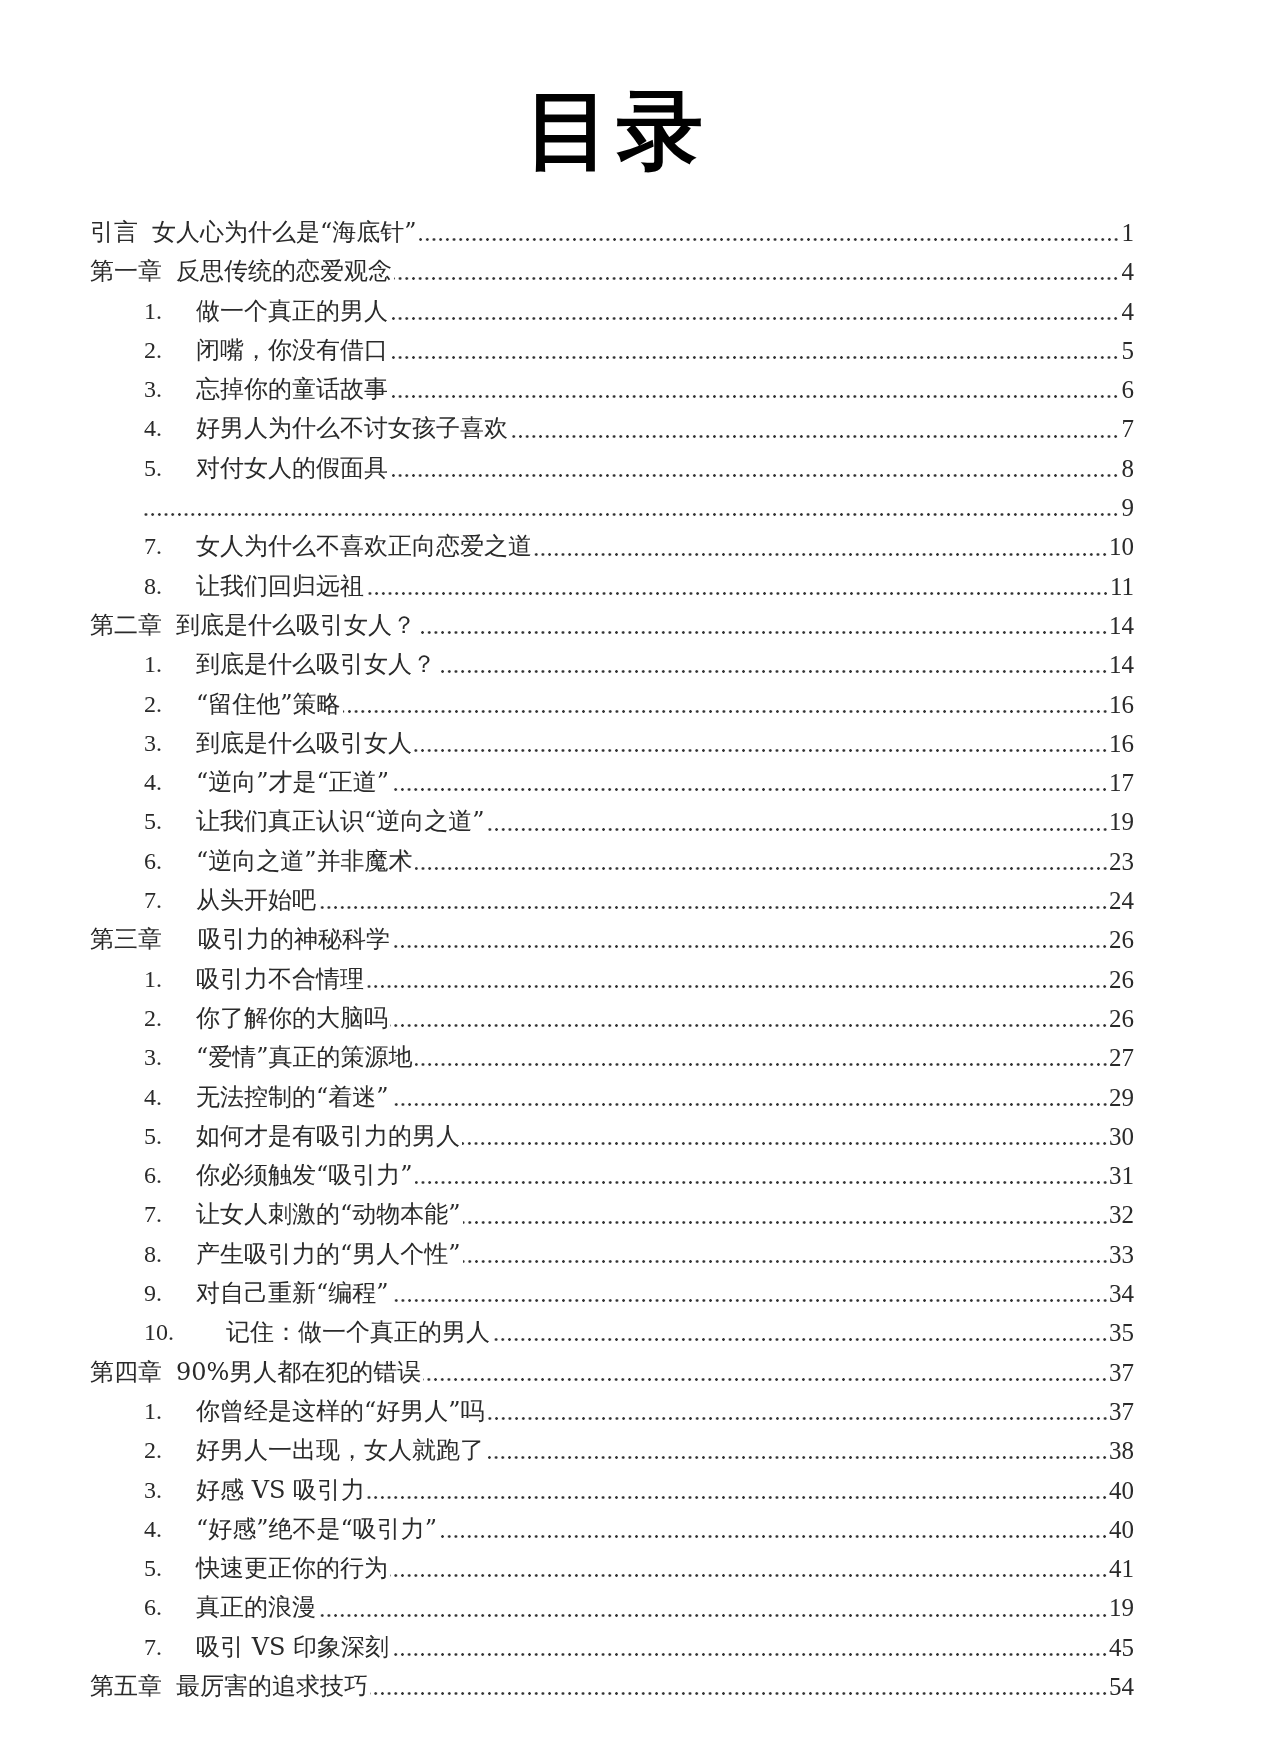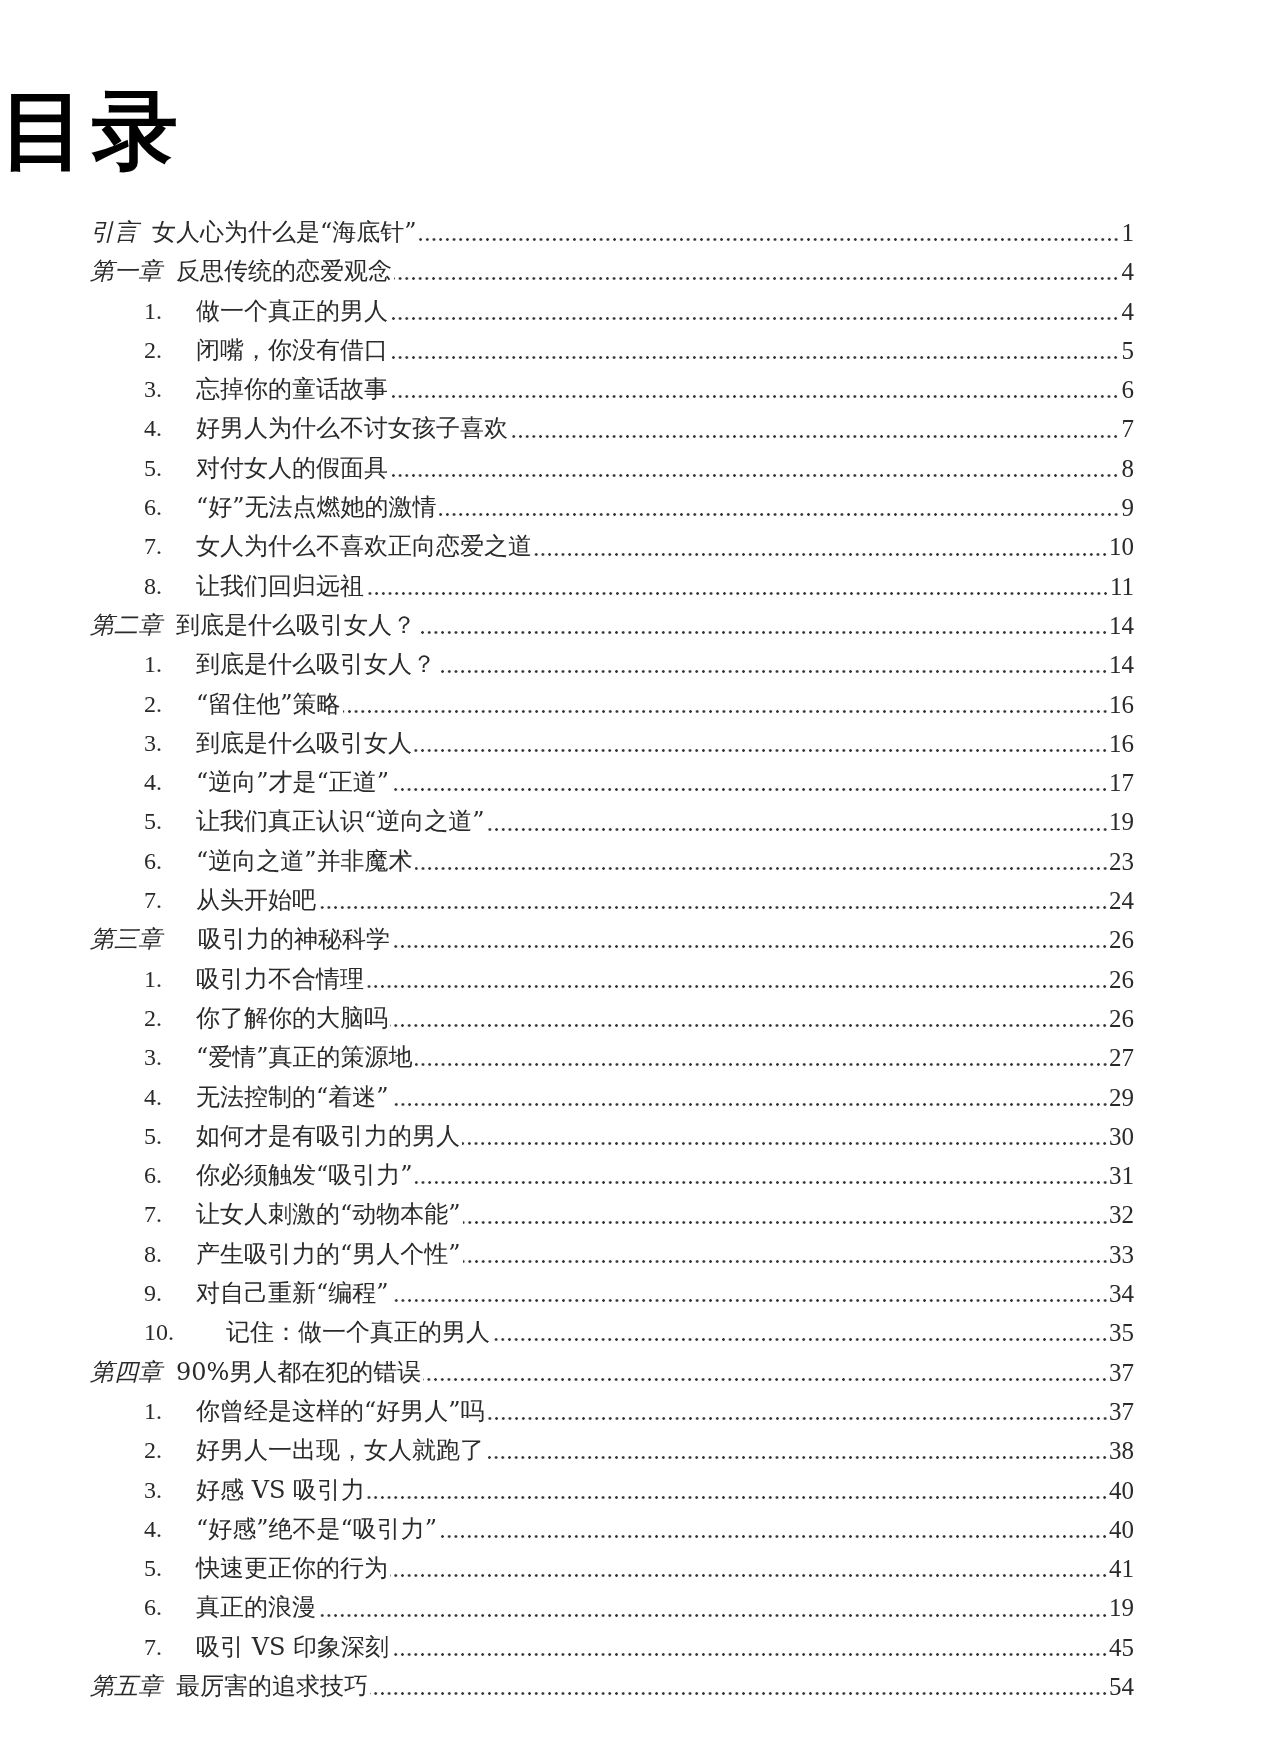--- a/index.html
+++ b/index.html
@@ -13,21 +13,21 @@
     position: relative;
     overflow: hidden;
     font-family: "DejaVu Serif", "Liberation Serif", serif;
     color: #2a2a2a;
   }
   .title {
     position: absolute;
     top: 22px;
     left: 0;
     width: 1234px;
-    text-align: left;
+    text-align: center;
     font-family: "DejaVu Sans", "Liberation Sans", sans-serif;
     font-size: 86px;
     line-height: 100px;
     color: #000000;
     letter-spacing: 6px;
   }
   .toc {
     position: absolute;
     top: 213px;
     left: 90px;
@@ -52,21 +52,20 @@
   }
   .row.item { padding-left: 54px; }
   .row.item.wide .num { width: 82px; }
   .row .label {
     flex: 0 0 auto;
     padding-right: 2px;
   }
   .row .chap {
     display: inline-block;
     margin-right: 14px;
-    font-style: italic;
   }
   .row.chapter.extra .chap { margin-right: 36px; }
   .row .leader {
     flex: 1 1 auto;
     height: 3px;
     margin-top: 14px;
     background-image: radial-gradient(circle, #333 1.2px, transparent 1.5px);
     background-size: 6.7px 3px;
     background-repeat: repeat-x;
     background-position: right center;
@@ -116,21 +115,20 @@
       <span class="label"><span class="num">4.</span><span class="text">好男人为什么不讨女孩子喜欢</span></span>
       <span class="leader"></span>
       <span class="page">7</span>
     </li>
     <li class="row item">
       <span class="label"><span class="num">5.</span><span class="text">对付女人的假面具</span></span>
       <span class="leader"></span>
       <span class="page">8</span>
     </li>
     <li class="row item">
-      <span class="label"><span class="num">6.</span><span class="text">“好”无法点燃她的激情</span></span>
       <span class="leader"></span>
       <span class="page">9</span>
     </li>
     <li class="row item">
       <span class="label"><span class="num">7.</span><span class="text">女人为什么不喜欢正向恋爱之道</span></span>
       <span class="leader"></span>
       <span class="page">10</span>
     </li>
     <li class="row item">
       <span class="label"><span class="num">8.</span><span class="text">让我们回归远祖</span></span>

